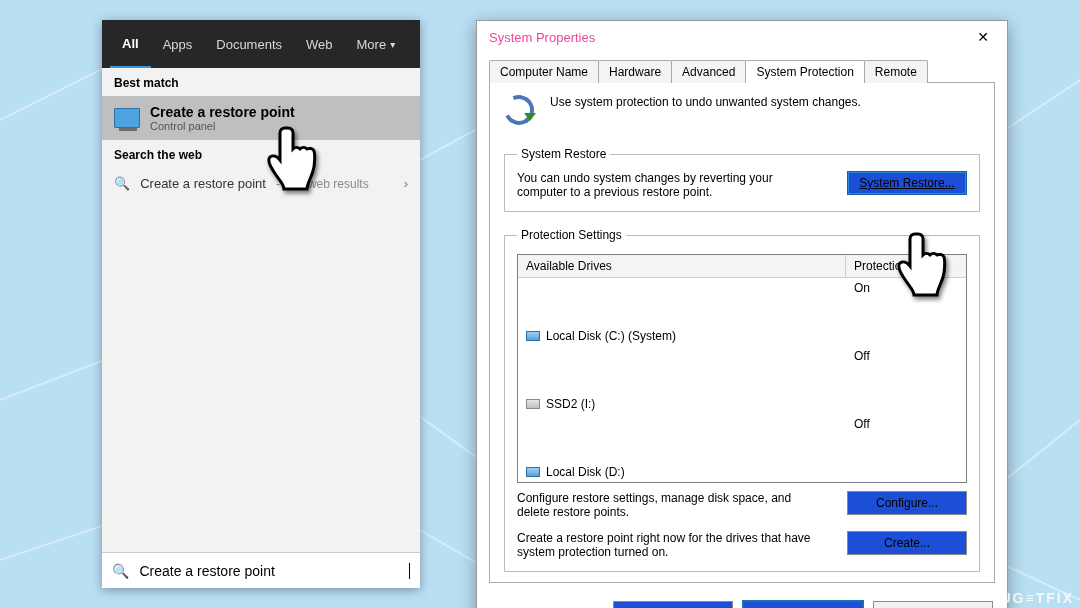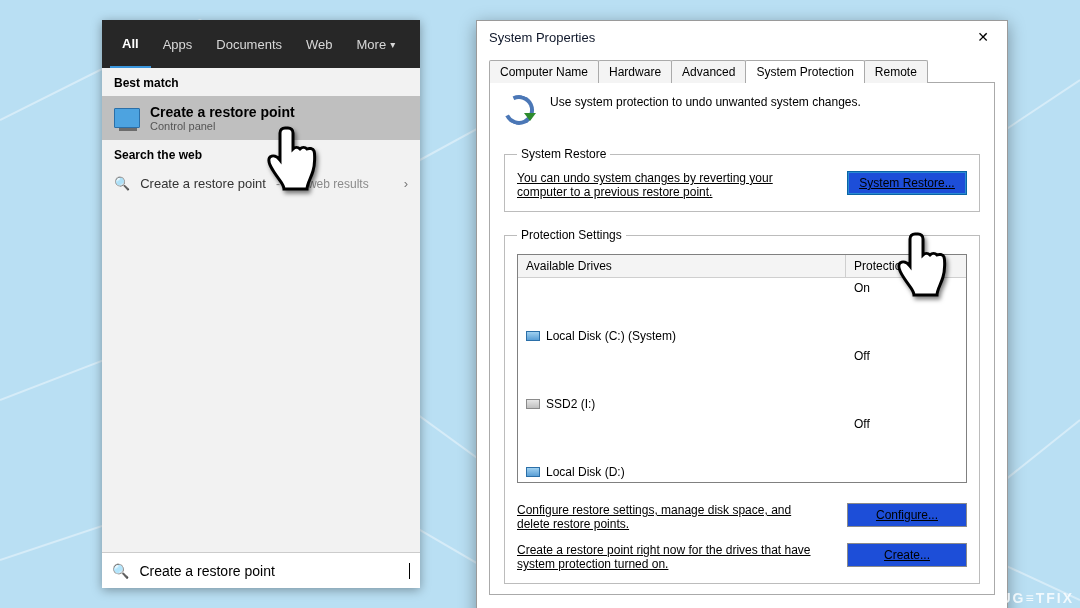--- a/index.html
+++ b/index.html
@@ -70,21 +70,21 @@
   
   .dialog {
     position:absolute; left:476px; top:20px; width:532px;
     background:#fff; border:1px solid #9a9a9a;
     box-shadow: 0 4px 16px rgba(0,0,0,.35);
   }
   .titlebar{
     height:32px; display:flex; align-items:center; justify-content:space-between;
     padding:0 4px 0 12px; font-size:13px;
   }
-  .titlebar .title{color:#0f172a;}
+  .titlebar .title{color:#ec4899;}
   .titlebar .close{
     width:40px; height:28px; display:flex; align-items:center; justify-content:center;
     font-size:14px; color:#000;
   }
   .tabstrip{
     display:flex; align-items:center; padding:6px 12px 0;
   }
   .tab{
     border:1px solid #aaa; border-bottom:none; background:#f4f4f4;
     padding:4px 10px; font-size:12px; color:#000; margin-right:-1px;
@@ -104,21 +104,21 @@
     border:4px solid #4b77b6; border-left-color:transparent; transform:rotate(20deg);
   }
   .intro-icon .arrow{
     position:absolute; left:20px; top:18px;
     width:0;height:0;border-left:6px solid transparent;border-right:6px solid transparent;border-top:8px solid #2e8b2e;
   }
   fieldset.group{
     border:1px solid #bcbcbc; margin:16px 0 0; padding:10px 12px 12px;
   }
   fieldset.group legend{font-size:12px; padding:0 4px;}
-  .row{display:flex; align-items:flex-start; justify-content:space-between; gap:32px;text-decoration:underline;}
+  .row{display:flex; align-items:flex-start; justify-content:space-between; gap:32px;}
   .btn{
     min-width:120px; height:24px; background:#1d4ed8; border:1px solid #8a8a8a;
     font-size:12px; padding:0 10px; display:inline-flex; align-items:center; justify-content:center;
     cursor:pointer;
   }
   .btn.highlight{border:1px solid #0a64a4; box-shadow:inset 0 0 0 1px #2a8ad4;}
   .btn.disabled{color:#9a9a9a; background:#f1f1f1;}
   .drive-list{
     border:1px solid #808080; margin-top:2px;
   }
@@ -265,21 +265,21 @@
             <div class="drive-row">
               <div class="name">
                 <span class="drive-ic "></span>
                 <span>Local Disk (D:)</span>
               </div>
               <div>Off</div>
             </div>
           </div>
       </div>
 
-      <div class="row" style="margin-top:20px">
+      <div class="row" style="margin-top:8px">
         <div style="max-width:300px">Configure restore settings, manage disk space, and delete restore points.</div>
         <button class="btn">Configure...</button>
       </div>
 
       <div class="row" style="margin-top:12px">
         <div style="max-width:300px">Create a restore point right now for the drives that have system protection turned on.</div>
         <button class="btn">Create...</button>
       </div>
     </fieldset>
   </div>

